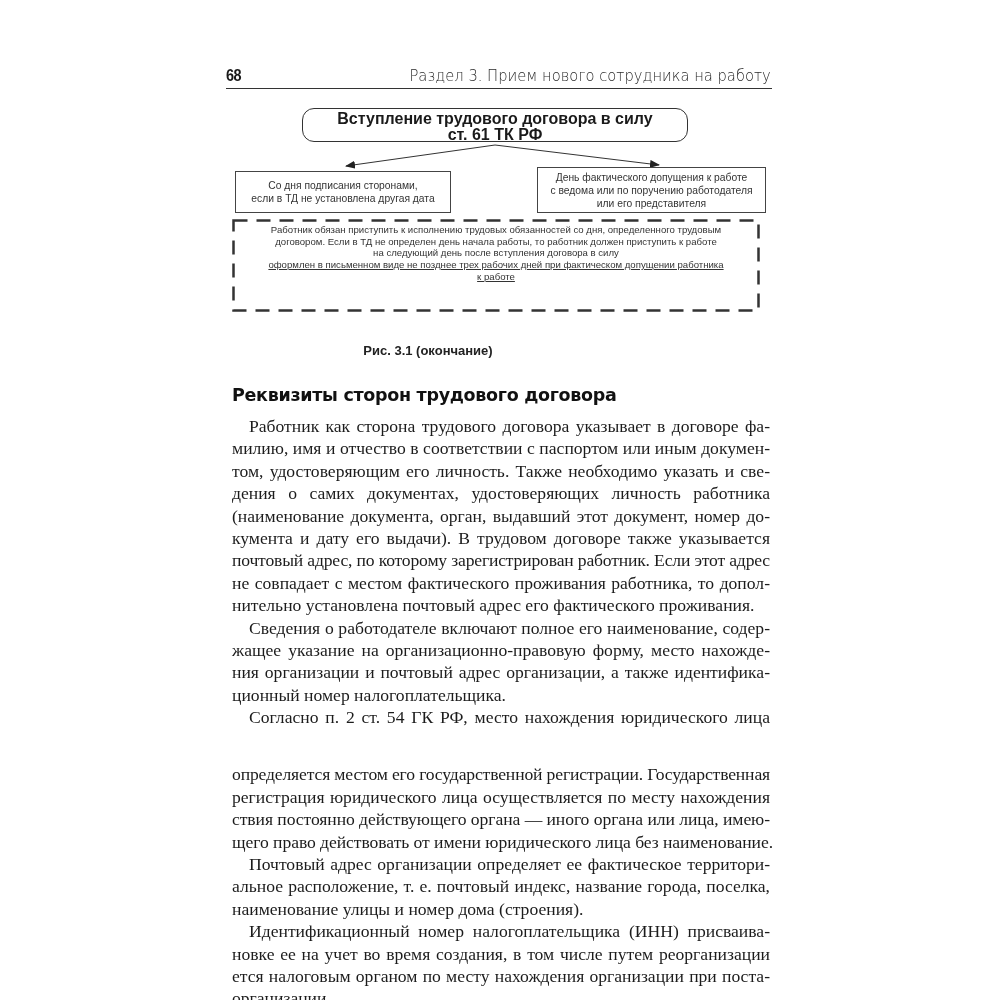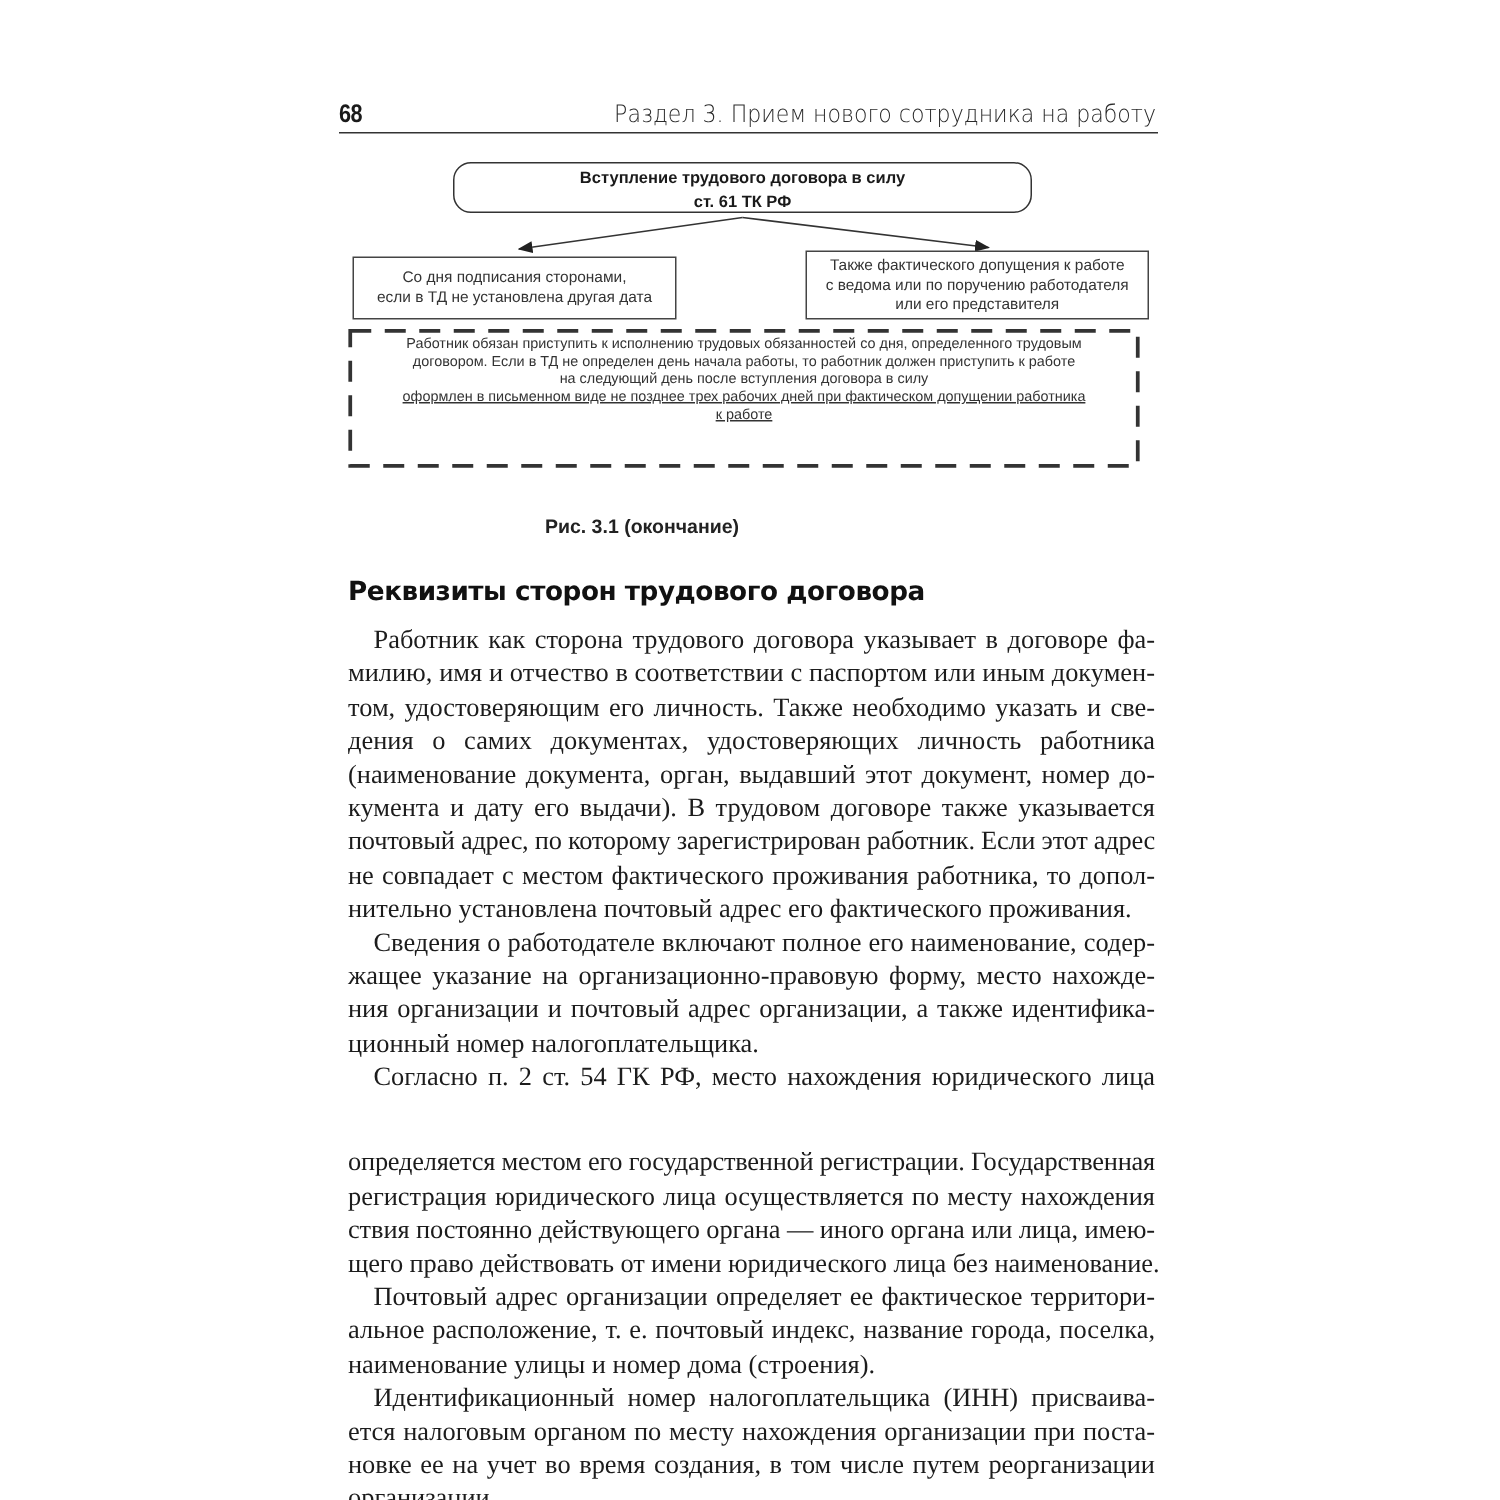--- a/index.html
+++ b/index.html
@@ -2,21 +2,21 @@
 <html><head>
 <meta charset="utf-8">
 <style>
   html, body { margin: 0; padding: 0; background: #ffffff; }
   body { width: 1000px; height: 1000px; position: relative; overflow: hidden; color: #1a1a1a; }
   .page-num { position: absolute; left: 226px; top: 66px; font-family: "Liberation Sans", sans-serif; font-weight: bold; font-size: 17px; letter-spacing: -0.5px; transform: scaleX(0.85); transform-origin: left; }
   .running-head { position: absolute; right: 229px; top: 66px; font-family: "DejaVu Sans", sans-serif; font-size: 16px; color: #2a2a2a; transform: scaleX(0.92); transform-origin: right; white-space: nowrap; font-weight: 300; }
   .head-rule { position: absolute; left: 226px; top: 88px; width: 546px; height: 1px; background: #333; }
 
   .diagram { position: absolute; left: 0; top: 0; width: 1000px; height: 340px; }
-  .box-top { position: absolute; left: 302px; top: 108px; width: 386px; height: 34px; border: 1.5px solid #333; border-radius: 12px; font-family: "Liberation Sans", sans-serif; font-weight: bold; font-size: 11px; text-align: center; line-height: 16px; padding-top: 2px; box-sizing: border-box; }
+  .box-top { position: absolute; left: 302px; top: 108px; width: 386px; height: 34px; border: 1.5px solid #333; border-radius: 12px; font-family: "Liberation Sans", sans-serif; font-weight: bold; font-size: 16px; text-align: center; line-height: 16px; padding-top: 2px; box-sizing: border-box; }
   .box-left { position: absolute; left: 235px; top: 171px; width: 216px; height: 42px; border: 1px solid #444; box-sizing: border-box; font-family: "Liberation Sans", sans-serif; font-size: 10.3px; text-align: center; line-height: 13px; padding-top: 7px; color: #333; }
   .box-right { position: absolute; left: 537px; top: 167px; width: 229px; height: 46px; border: 1px solid #444; box-sizing: border-box; font-family: "Liberation Sans", sans-serif; font-size: 10.3px; text-align: center; line-height: 13px; padding-top: 3px; color: #333; }
   .box-dashed { position: absolute; left: 232px; top: 219px; width: 528px; height: 93px; box-sizing: border-box; font-family: "Liberation Sans", sans-serif; font-size: 9.6px; text-align: center; line-height: 11.7px; padding: 5px 6px 0 6px; color: #333; }
   .box-dashed svg.frame { position: absolute; left: 0; top: 0; }
   .box-dashed .txt { position: relative; }
   .box-dashed .ul { text-decoration: underline; }
   .arrows { position: absolute; left: 0; top: 0; }
 
   .caption { position: absolute; left: 0; width: 868px; top: 343px; text-align: center; font-family: "Liberation Sans", sans-serif; font-weight: bold; font-size: 13px; color: #222; padding-left: 0; }
   .caption span { position: relative; left: -6px; }
@@ -50,21 +50,21 @@
     <div>Вступление трудового договора в силу</div>
     <div>ст. 61 ТК РФ</div>
   </div>
 
   <div class="box-left">
     <div>Со дня подписания сторонами,</div>
     <div>если в ТД не установлена другая дата</div>
   </div>
 
   <div class="box-right">
-    <div>Также фактического допущения к работе</div>
+    <div>День фактического допущения к работе</div>
     <div>с ведома  или по поручению работодателя</div>
     <div>или его представителя</div>
   </div>
 
   <div class="box-dashed">
     <svg class="frame" width="528" height="93">
       <rect x="1.5" y="1.5" width="525" height="90" fill="none" stroke="#333" stroke-width="2.5" stroke-dasharray="14,9"></rect>
     </svg>
     <div class="txt">
       <div>Работник обязан приступить к исполнению трудовых обязанностей со дня, определенного трудовым</div>
@@ -105,17 +105,17 @@
       <span class="line" style="white-space: nowrap; letter-spacing: -0.0686553px;">ствия постоянно действующего органа — иного органа или лица, имею-</span>
       <span class="line last" style="white-space: nowrap; letter-spacing: -0.0578358px;">щего право действовать от имени юридического лица без наименование.</span>
     </div>
     <div>
       <span class="line indent" style="white-space: normal;">Почтовый адрес организации определяет ее фактическое территори-</span>
       <span class="line" style="white-space: normal;">альное расположение, т. е. почтовый индекс, название города, поселка,</span>
       <span class="line last" style="white-space: normal;">наименование улицы и номер дома (строения).</span>
     </div>
     <div>
       <span class="line indent" style="white-space: normal;">Идентификационный номер налогоплательщика (ИНН) присваива-</span>
+      <span class="line" style="white-space: normal;">новке ее на учет во время создания, в том числе путем реорганизации</span>
       <span class="line" style="white-space: normal;">ется налоговым органом по месту нахождения организации при поста-</span>
-      <span class="line" style="white-space: normal;">новке ее на учет во время создания, в том числе путем реорганизации</span>
       <span class="line last" style="white-space: normal;">организации.</span>
     </div>
   </div>
 
 </body></html>

